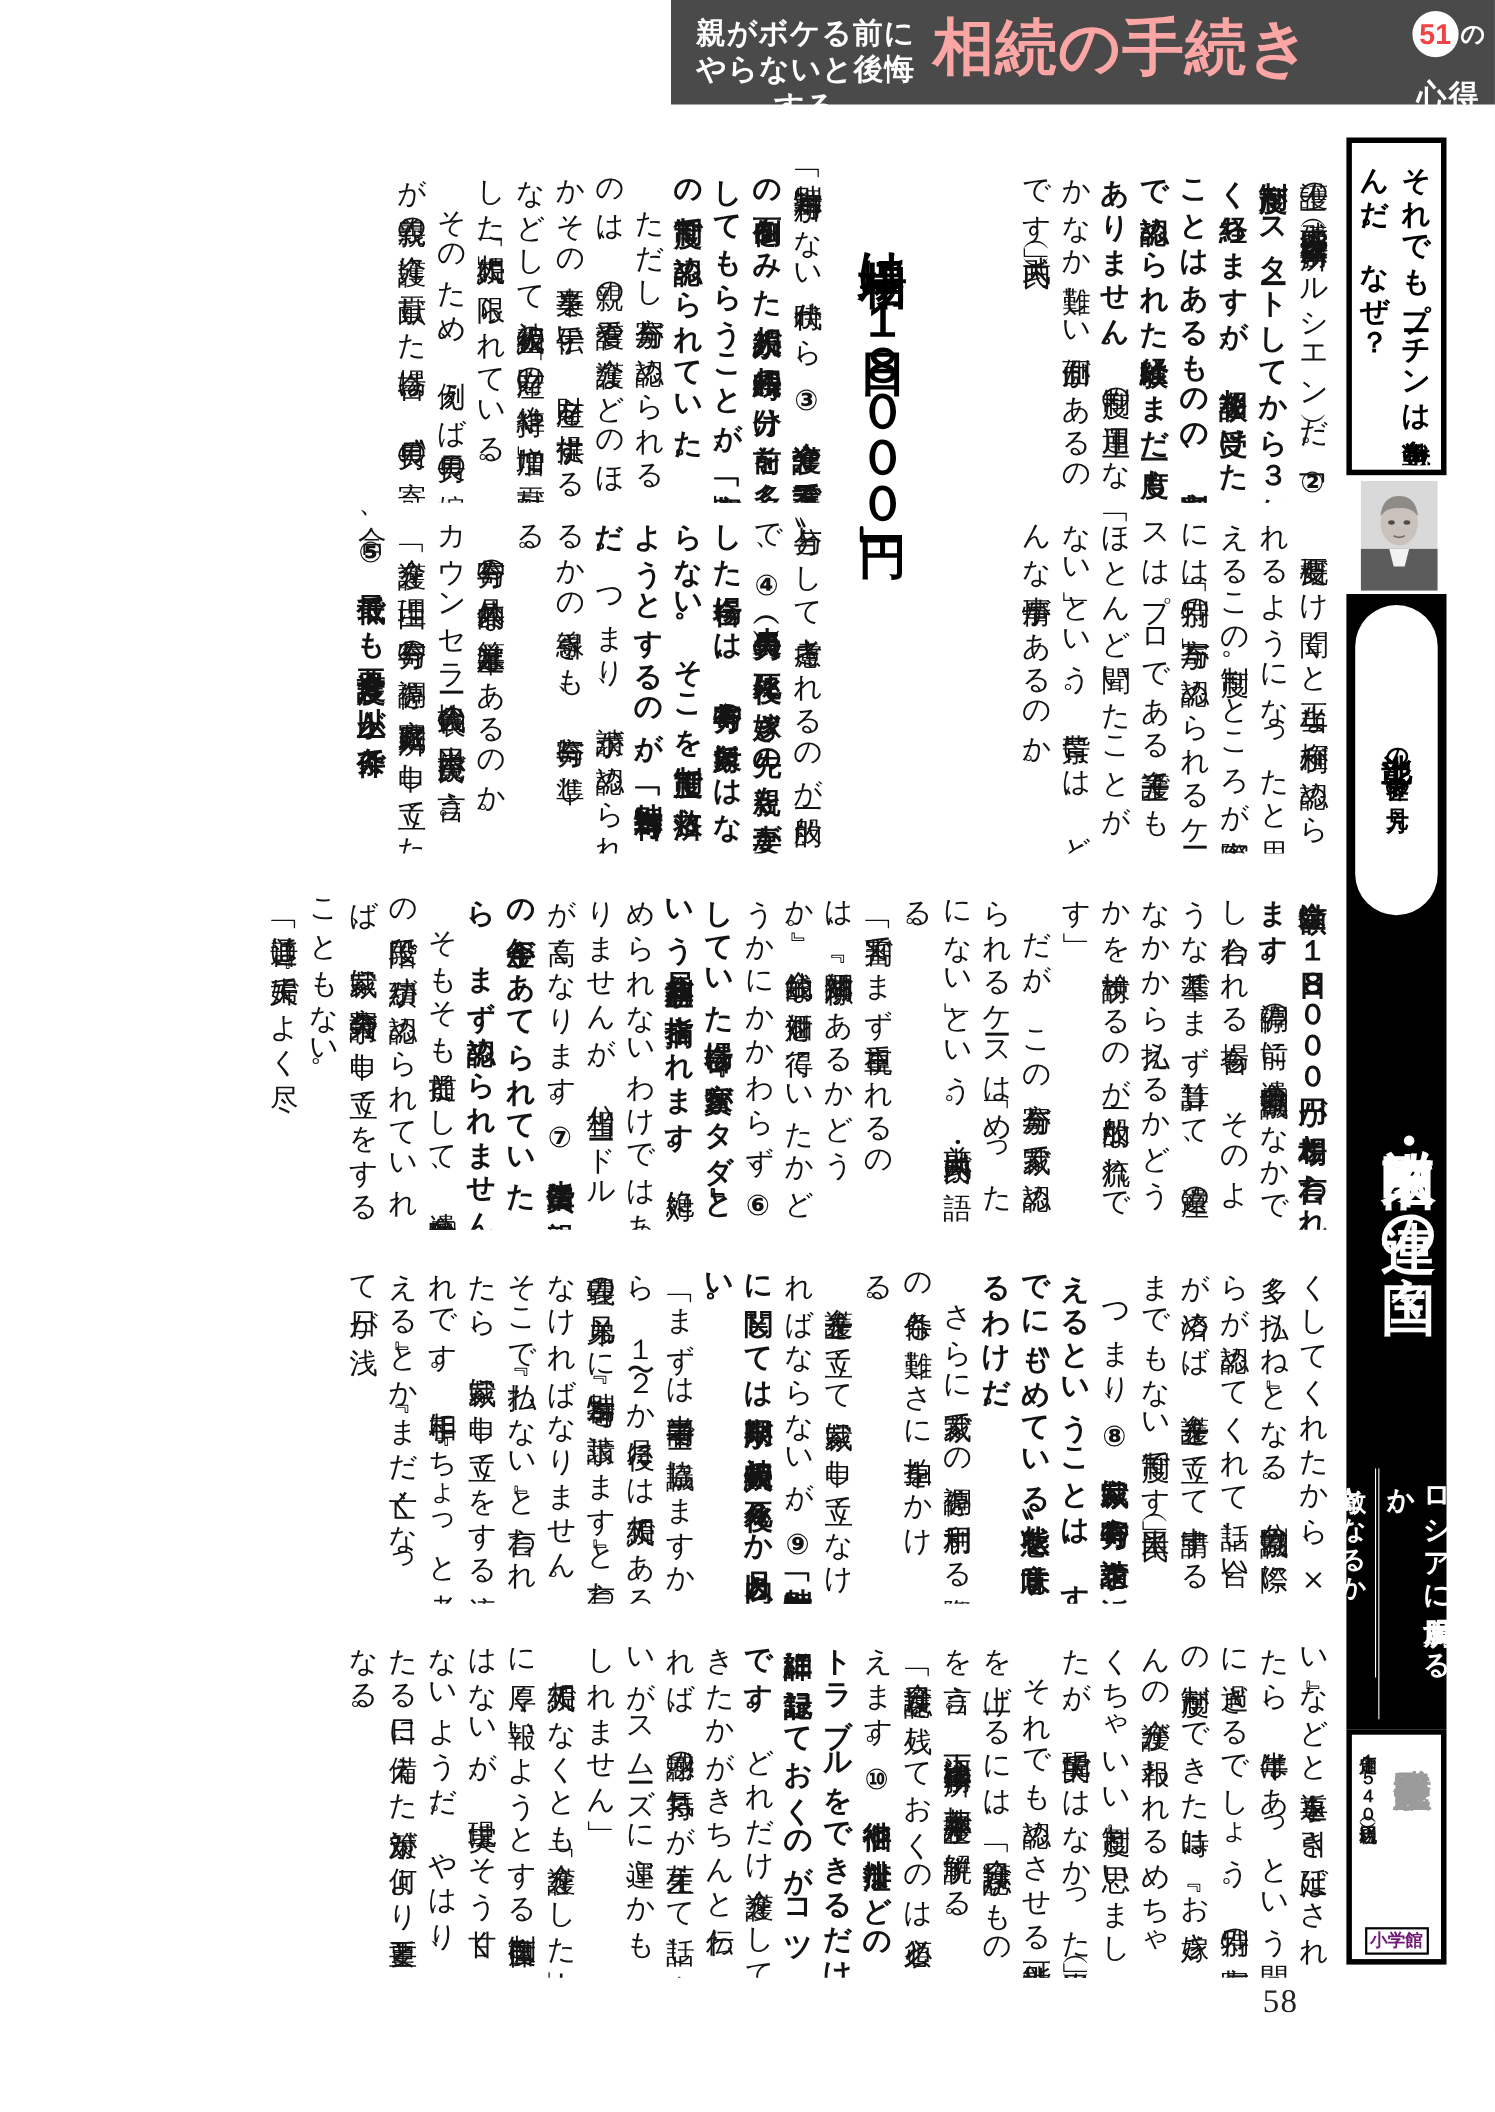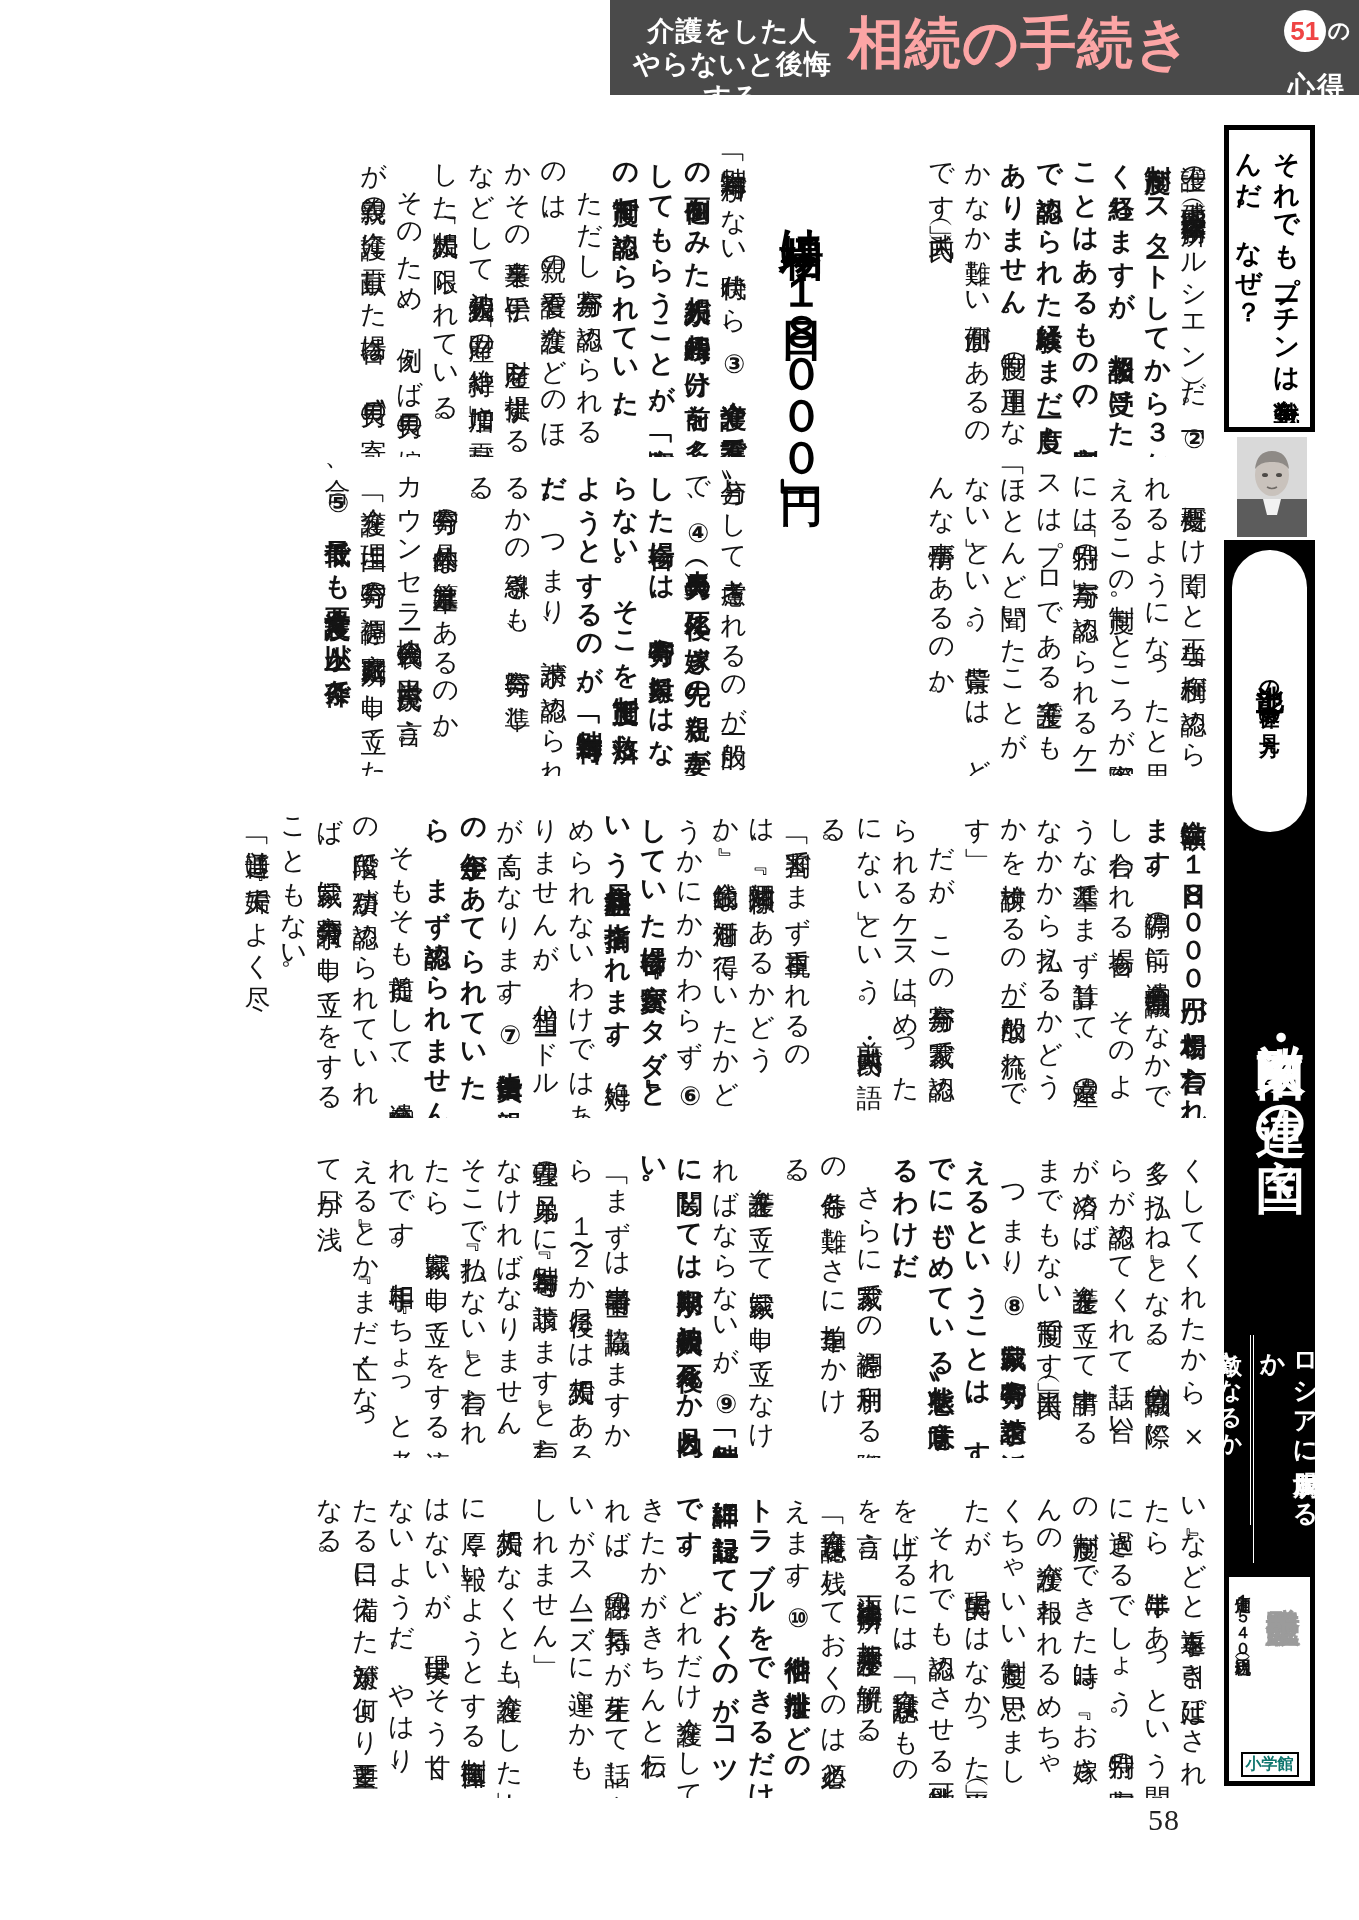--- a/index.html
+++ b/index.html
@@ -56,33 +56,33 @@
   .price-box{position:absolute;left:1224px;top:1572px;width:91px;height:214px;border:5px solid #000;
         background:#fff;box-sizing:border-box;}
   .promo{position:absolute;right:4px;top:4px;writing-mode:vertical-rl;
         font-family:"Liberation Sans","DejaVu Sans",sans-serif;font-weight:700;
         font-size:35px;letter-spacing:1px;color:#9b9b9b;}
   .price{position:absolute;left:3px;top:6px;writing-mode:vertical-rl;
         font-family:"Liberation Sans","DejaVu Sans",sans-serif;font-weight:700;
         font-size:16px;letter-spacing:0;color:#111;}
   .publisher{position:absolute;bottom:4px;left:50%;transform:translateX(-50%);
         border:2px solid #000;padding:0 3px;font-size:16px;font-weight:700;white-space:nowrap;
-        font-family:"DejaVu Serif","Liberation Serif",serif;color:#0f766e;background:#fff;}
+        font-family:"DejaVu Serif","Liberation Serif",serif;color:#701a75;background:#fff;}
   .page-num{position:absolute;left:1148px;top:1803px;
         font-family:Liberation Serif, serif;
         font-size:30px;color:#222;letter-spacing:1px;}
 </style>
 </head>
 <body>
 
 <div class="page">
 
   <div class="banner" style="background:#4a4a4a;">
     <div class="banner-kicker">
-      <div>介護をした人</div>
+      <div>親がボケる前に</div>
       <div>やらないと後悔する</div>
     </div>
     <div class="banner-title">相続の手続き</div>
     <div class="banner-badge">
       <div class="badge-row">
         <span class="badge-circle">51</span>
         <span class="badge-no">の</span>
       </div>
       <div class="badge-word">心得</div>
     </div>

